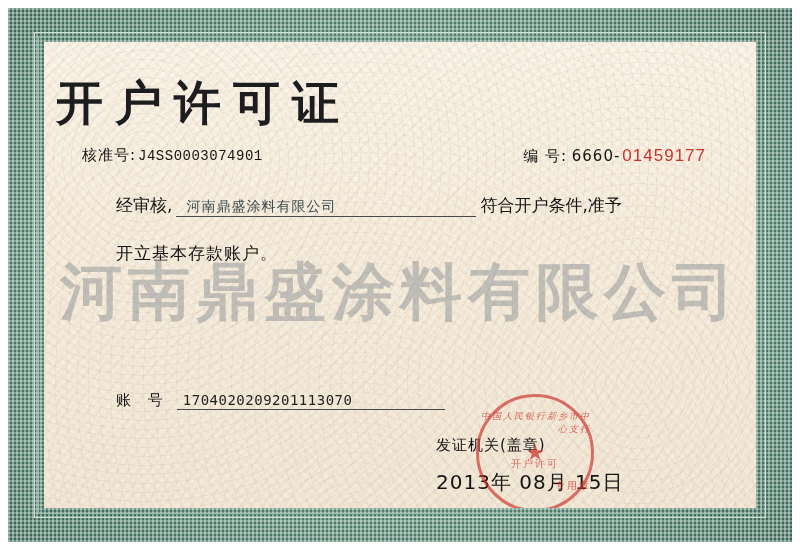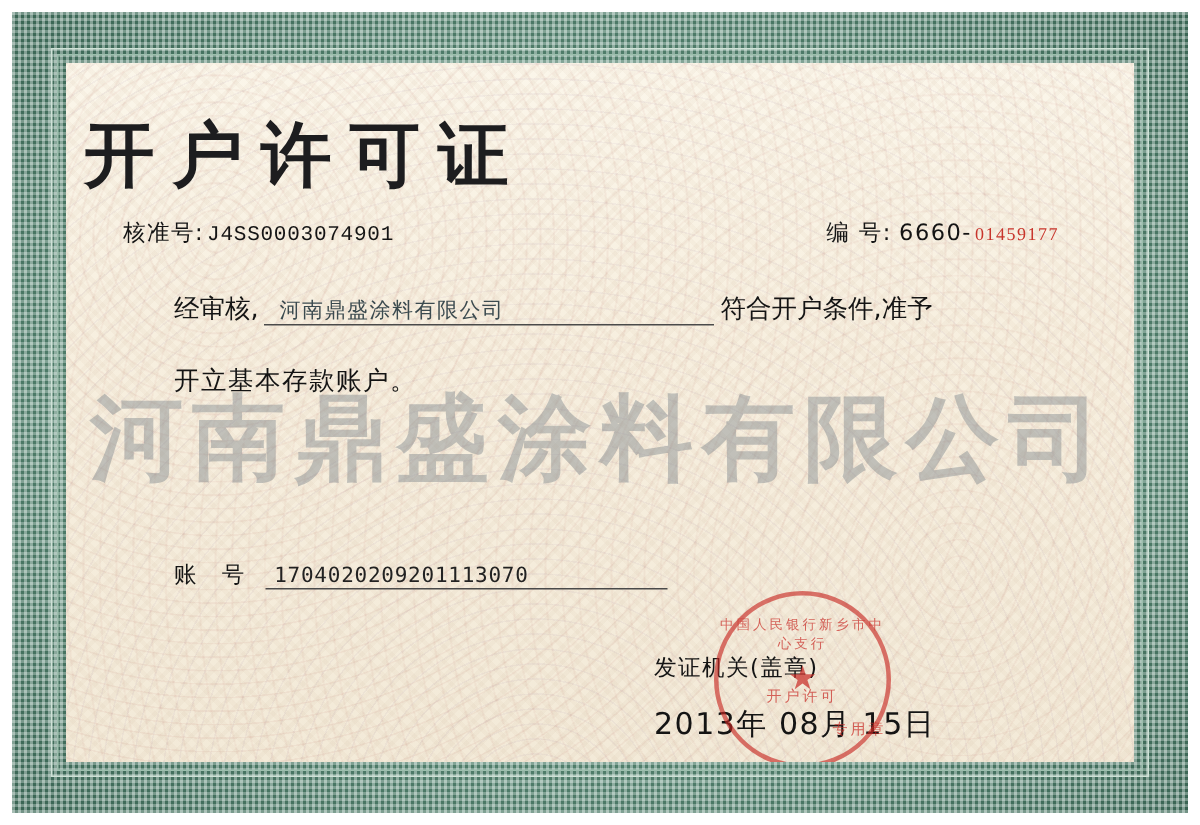--- a/index.html
+++ b/index.html
@@ -129,22 +129,22 @@
   .serial-block {
     position: absolute;
     right: 20px;
     top: 0;
     font-size: 15px;
     white-space: nowrap;
   }
   .serial-prefix { color: #141414; letter-spacing: 1px; }
   .serial-number {
     color: #c8352c;
-    font-family: Liberation Serif, serif;
-    font-size: 12px;
+    font-family: Liberation Sans, sans-serif;
+    font-size: 17px;
     letter-spacing: 1px;
     margin-left: 2px;
   }
 
   .body-line1 {
     position: absolute;
     top: 152px;
     left: 72px;
     right: 30px;
     font-size: 17px;
@@ -227,20 +227,21 @@
     white-space: nowrap;
   }
   .account-label { letter-spacing: 6px; }
   .account-slot {
     display: inline-block;
     width: 268px;
     border-bottom: 1px solid #4a4a4a;
     margin-left: 8px;
     padding-left: 6px;
     box-sizing: border-box;
+    margin-top: 17px;
   }
   .account-value {
     font-family: "DejaVu Sans Mono", "Liberation Mono", monospace;
     font-size: 14px;
     letter-spacing: 0.5px;
     color: #222;
   }
 
   
   .issuer-block {
@@ -278,24 +279,25 @@
     top: 50%;
     transform: translate(-50%,-50%);
     font-size: 22px;
     color: rgba(200,40,35,0.8);
     line-height: 1;
   }
   .seal-top-text {
     position: absolute;
     left: 0; right: 0;
     top: 13px;
-    text-align: center;
+    text-align: right;
     font-size: 9px;
     letter-spacing: 2px;
     color: rgba(200,40,35,0.8);
+    font-style: italic;
   }
   .seal-bottom-text {
     position: absolute;
     left: 0; right: 0;
     bottom: 16px;
     text-align: right;
     font-size: 10px;
     letter-spacing: 2px;
     color: rgba(200,40,35,0.82);
   }

